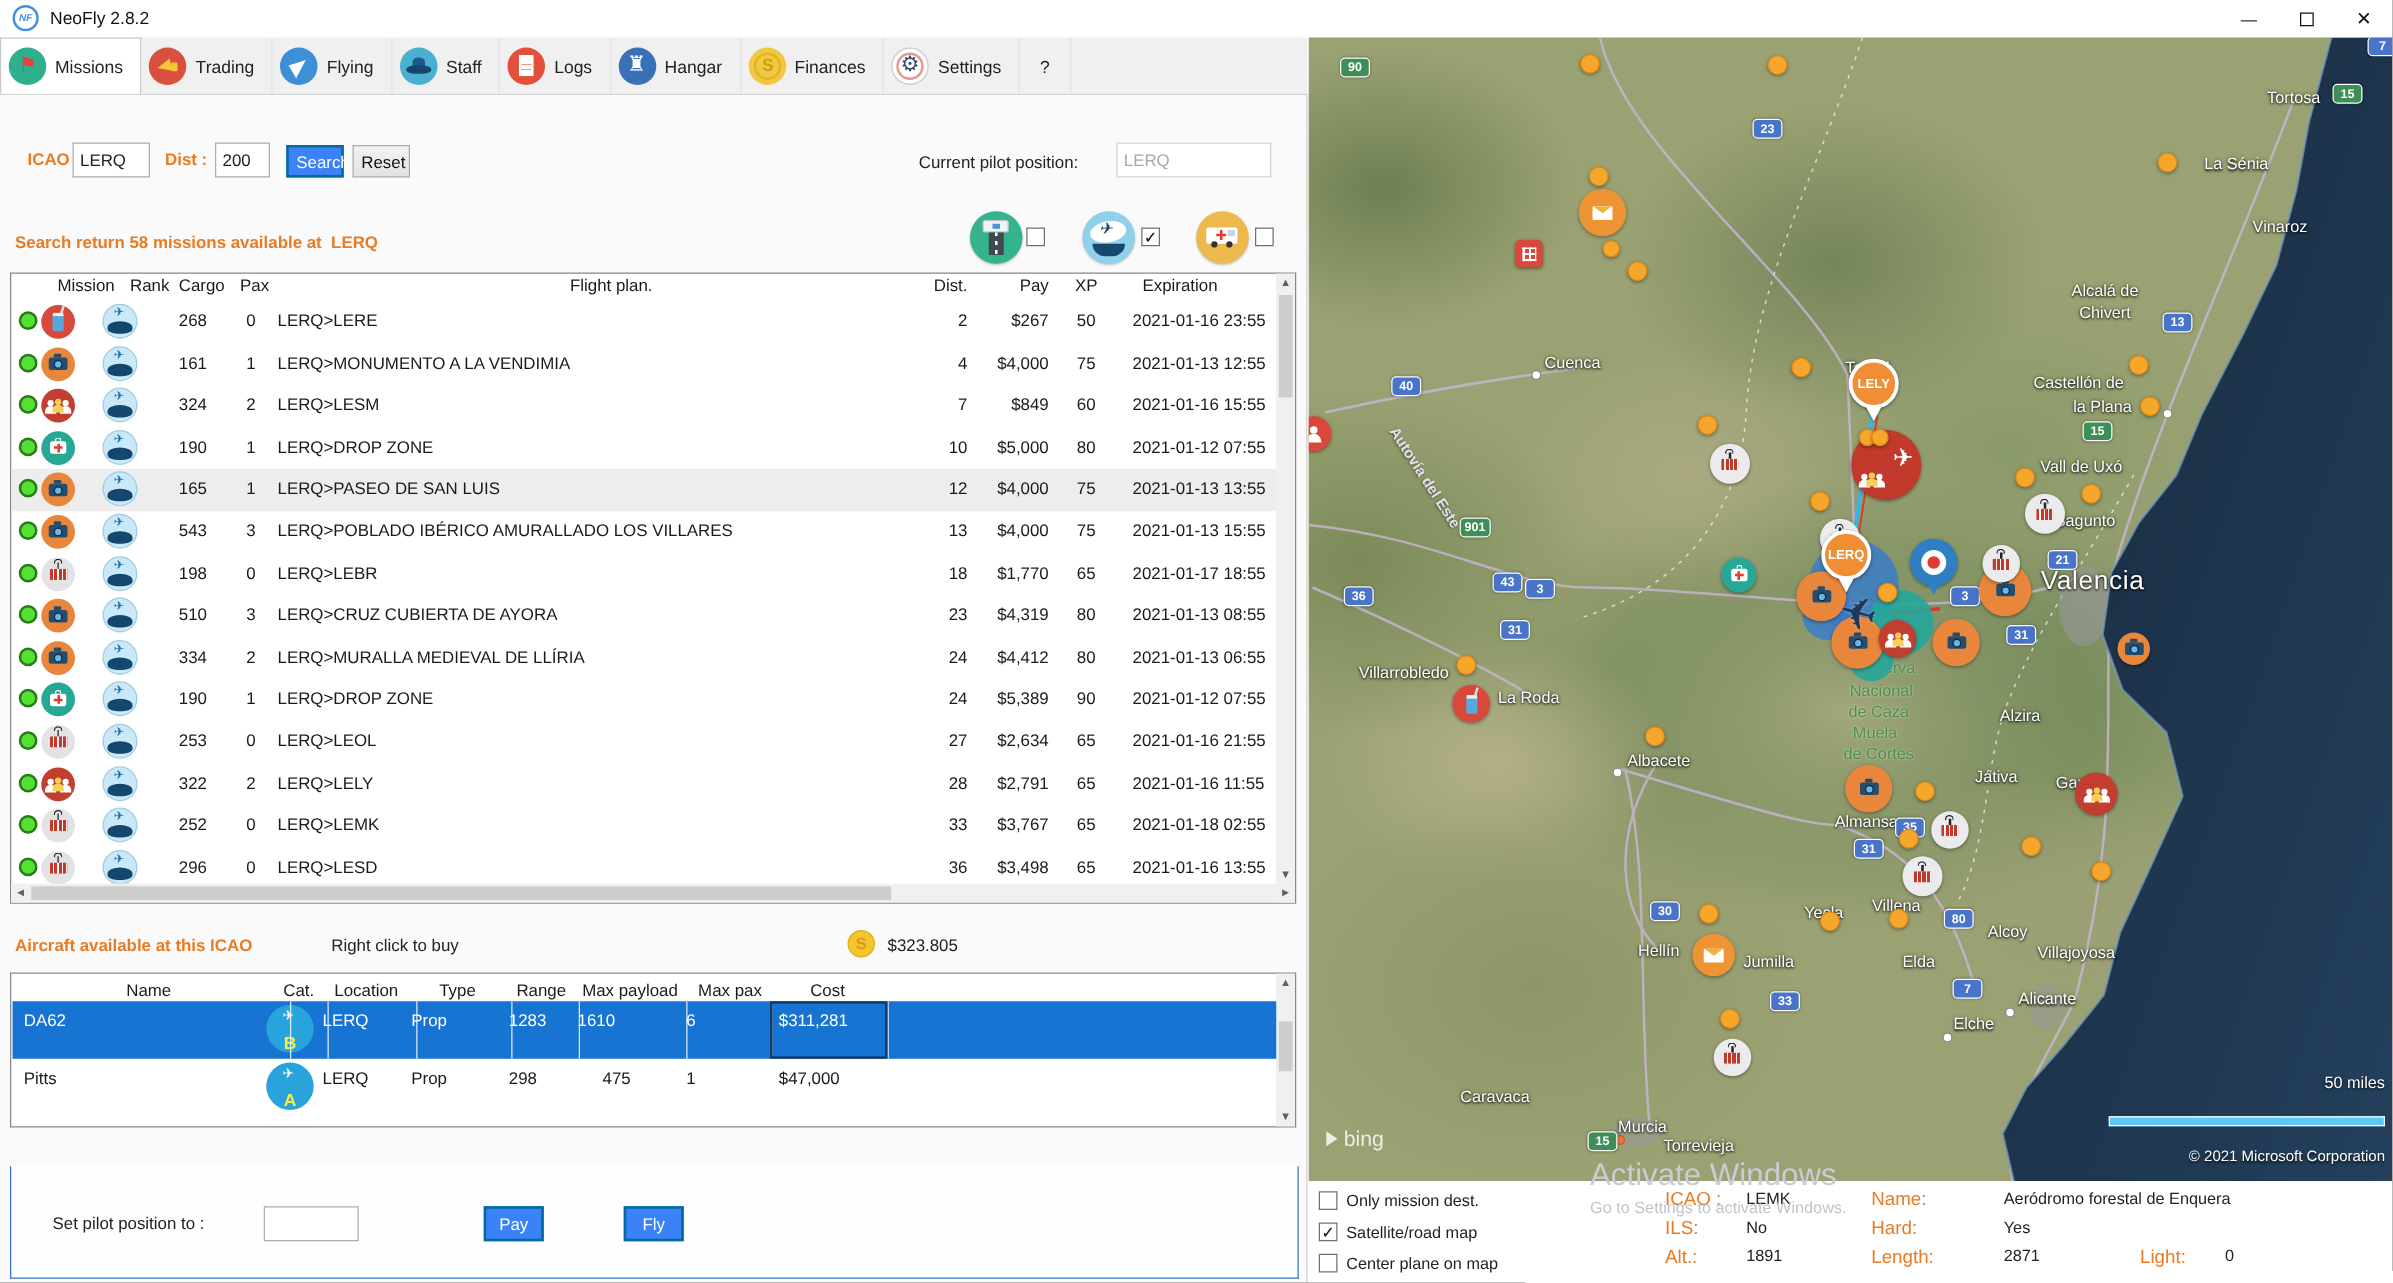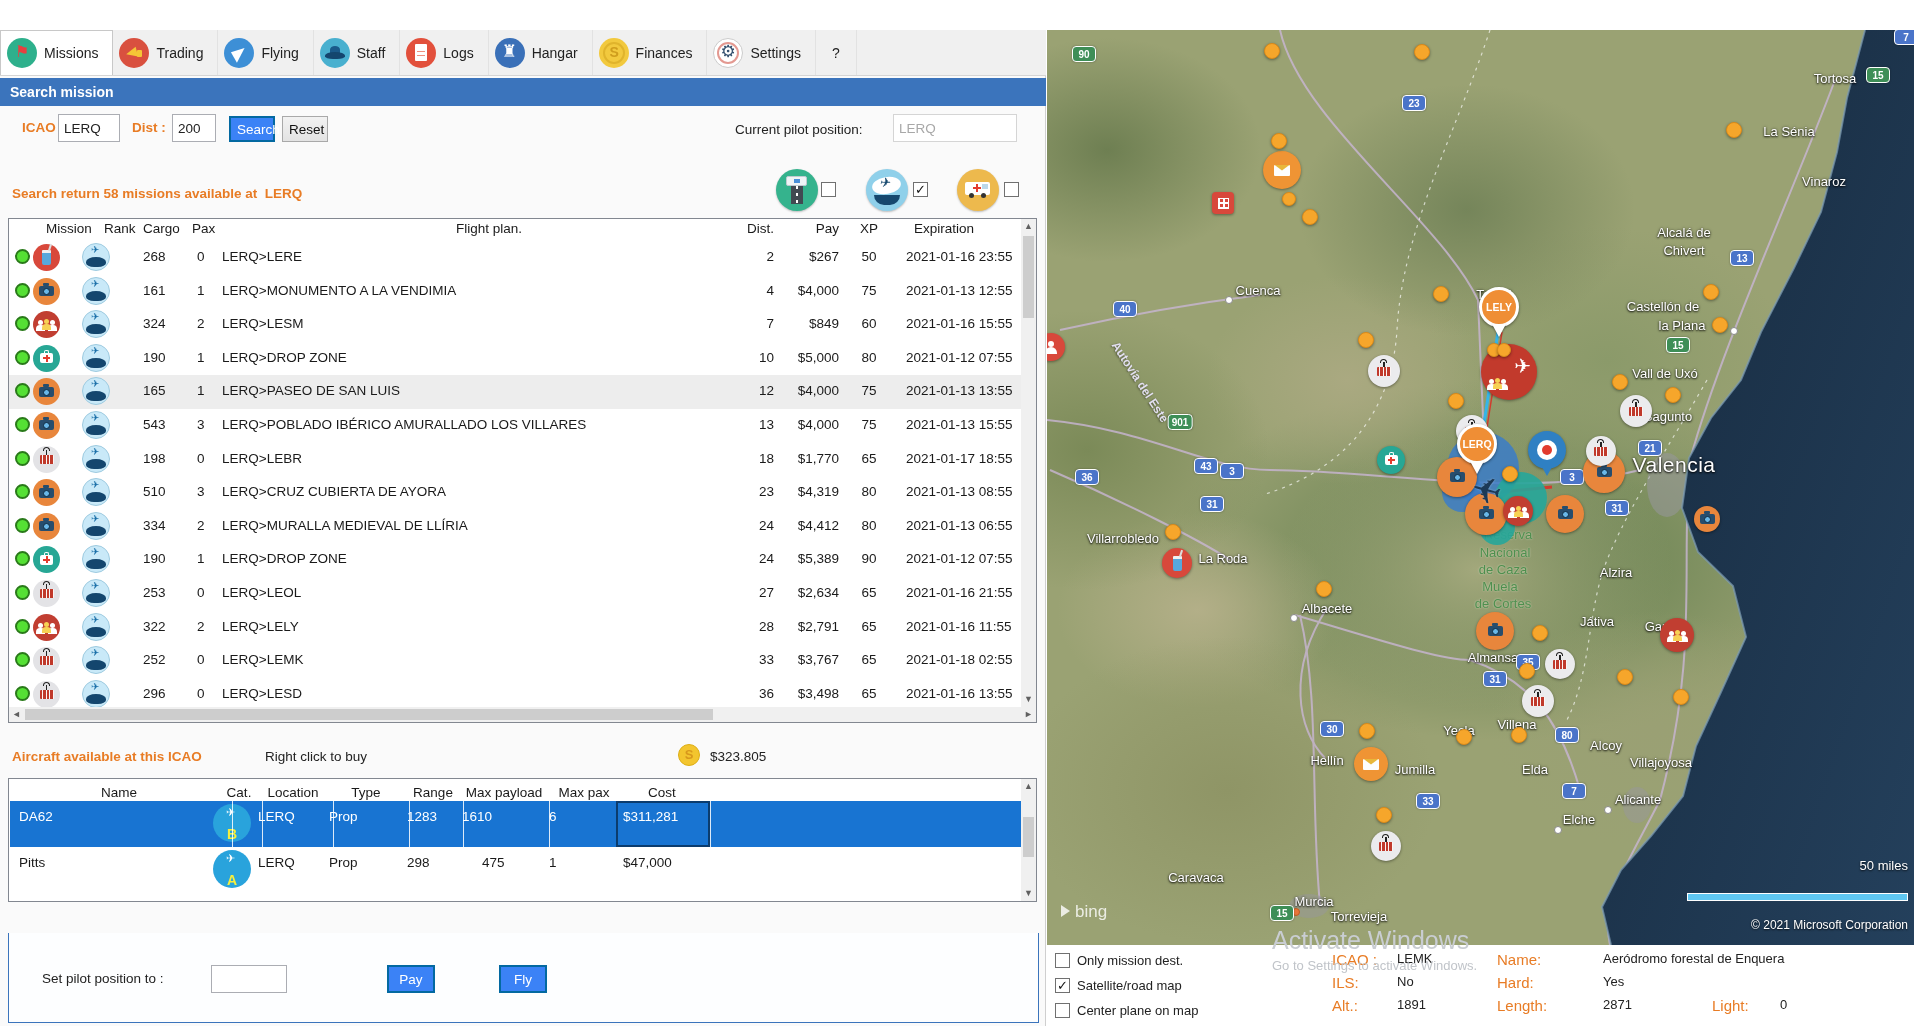--- a/index.html
+++ b/index.html
@@ -182,20 +182,29 @@
   .opt .cbx{left:0;top:0;}
   .opt .olbl{position:absolute;left:22px;top:0px;font-size:13px;color:#222;white-space:nowrap;}
   .info-lbl{position:absolute;color:#e87c25;font-size:15px;}
   .info-val{position:absolute;color:#222;font-size:13px;white-space:nowrap;}
 </style>
 </head>
 <body>
 
 <div id="root">
 
+  <div class="titlebar">
+    <span class="nf-logo">NF</span>
+    <span class="wtitle">NeoFly 2.8.2</span>
+    <span class="winbtn wb-min">—</span>
+    <span class="winbtn wb-max">
+        <i></i>
+      </span>
+    <span class="winbtn wb-close">✕</span>
+  </div>
 
   <div class="tabbar">
       <div class="tab active">
         <span class="tic tic-missions"></span>
         <span>Missions</span>
       </div>
       <div class="tab">
         <span class="tic tic-trading"></span>
         <span>Trading</span>
       </div>
@@ -222,21 +231,20 @@
       <div class="tab">
         <span class="tic tic-settings"></span>
         <span>Settings</span>
       </div>
       <div class="tab qtab">
         <span>?</span>
       </div>
     </div>
 
   <div class="left">
-    <div class="bluebar bar-search">Search mission</div>
 
     <span class="olabel" style="left:22px;top:44px;">ICAO</span>
     <input class="inp" style="left: 58px; top: 38px; width: 62px; height: 28px;" value="LERQ">
     <span class="olabel" style="left:132px;top:44px;">Dist :</span>
     <input class="inp" style="left: 172px; top: 38px; width: 44px; height: 28px;" value="200">
     <button class="btn btn-orange" style="left:229px;top:40px;width:46px;height:26px;">Search</button>
     <button class="btn btn-gray" style="left:282px;top:40px;width:46px;height:26px;">Reset</button>
     <span style="position:absolute;left:735px;top:46px;font-size:13.5px;color:#222;">Current pilot position:</span>
     <input class="inp" style="left: 893px; top: 38px; width: 124px; height: 28px; color: rgb(168, 168, 168); border-color: rgb(213, 213, 213);" disabled="" value="LERQ">
 

